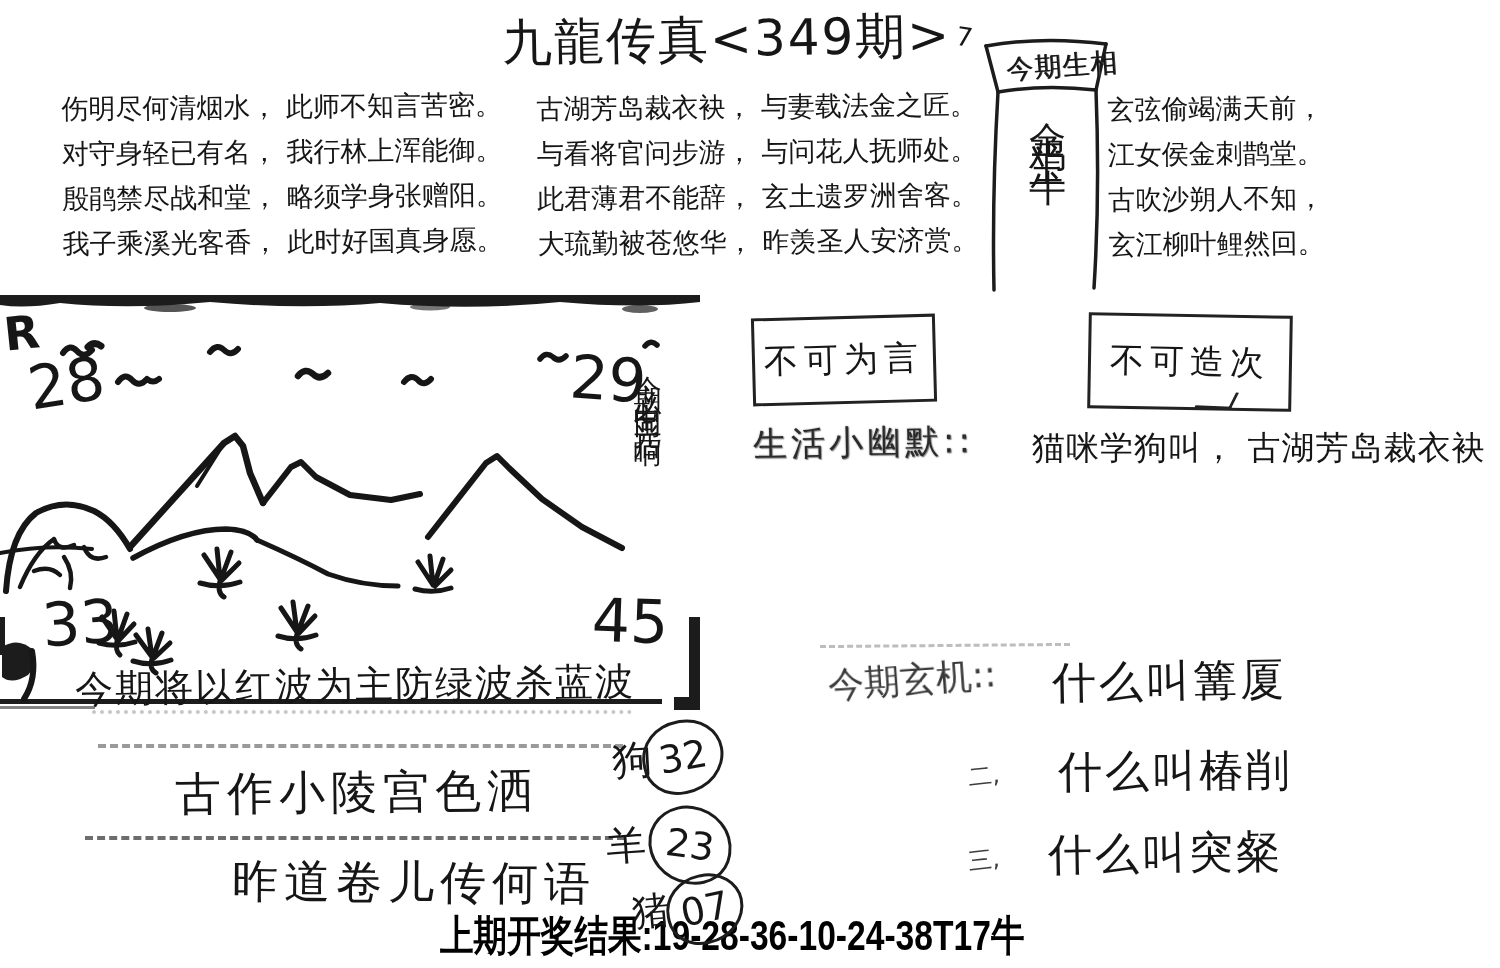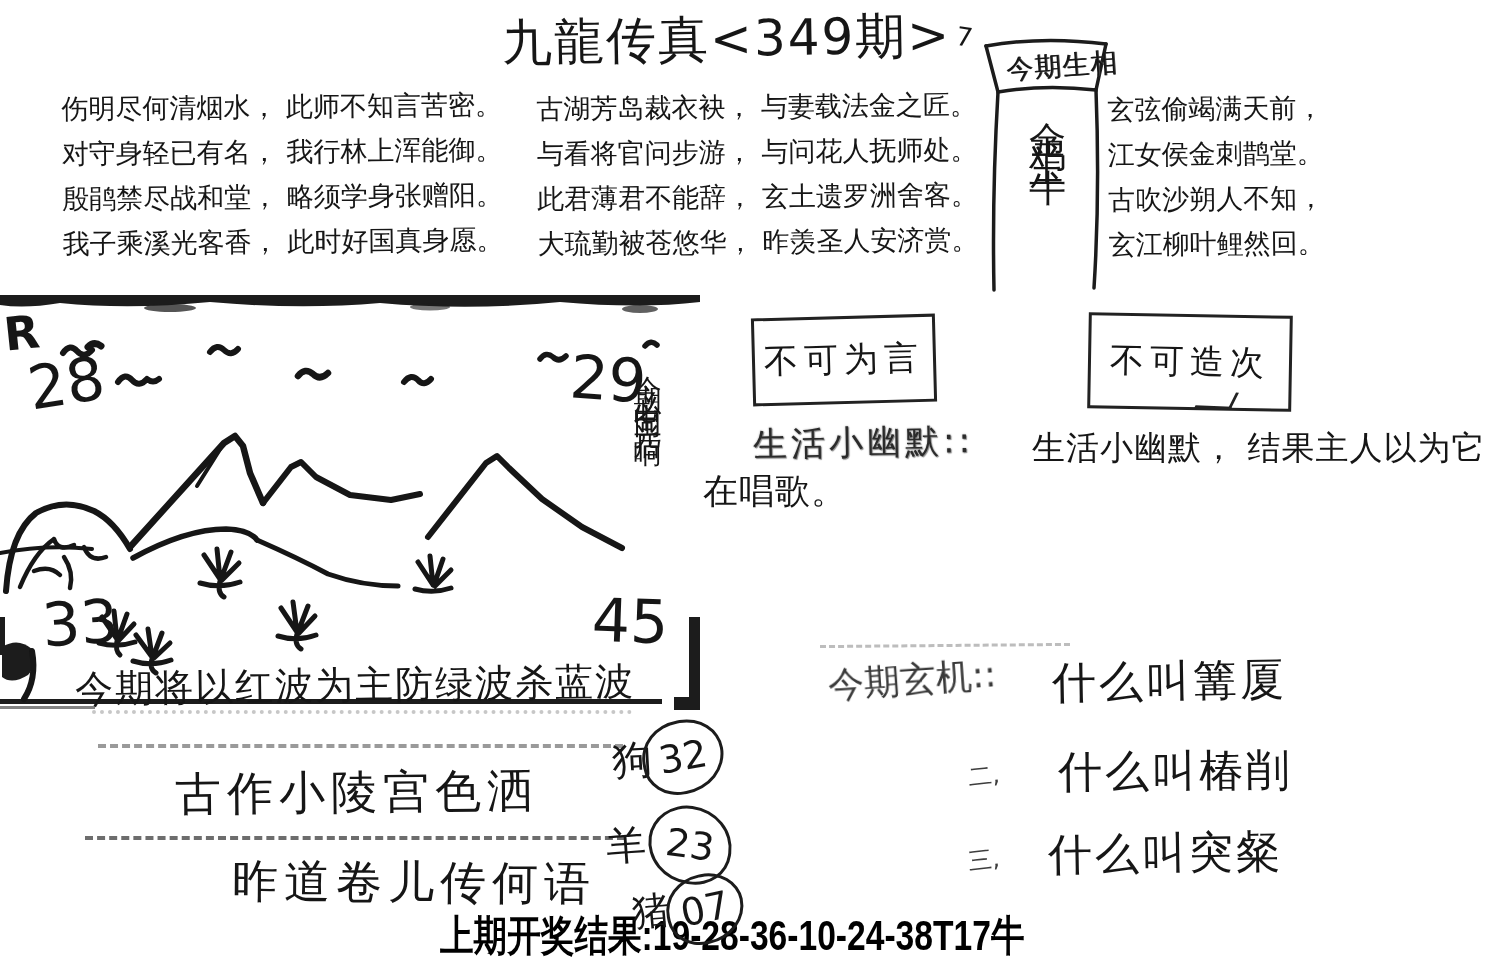--- a/index.html
+++ b/index.html
@@ -141,22 +141,21 @@
 
   <div class="abs wbox" style="left:752px;top:316px;width:178px;height:82px;transform:rotate(-1.5deg);">
     <span class="hw wbox-label">不可为言</span>
   </div>
   <div class="abs wbox" style="left:1088px;top:314px;width:198px;height:90px;transform:rotate(1deg);">
     <span class="hw wbox-label">不可造次</span>
   </div>
   <div class="abs hook" style="left:1198px;top:392px;width:34px;height:14px;"></div>
 
   <div class="abs hw humor-text smudge" style="left:753px;top:420px;font-size:34px;letter-spacing:4px;transform:rotate(-1deg);">生活小幽默::</div>
-  <div class="abs hw humor-text" style="left:1032px;top:426px;">生活小幽默， 结果主人以为它</div>
-  <div class="abs hw humor-text" style="left:703px;top:468px;font-size:35px;">在唱歌。</div>
+  <div class="abs hw humor-text" style="left:1032px;top:426px;">猫咪学狗叫， 古湖芳岛裁衣袂</div>
 
   <div class="abs hw wave" style="left:75px;top:660px;z-index:3;">今期将以红波为主防绿波杀蓝波</div>
   <div class="abs" style="left:92px;top:710px;width:540px;border-top:4px dotted #c7c7c7;"></div>
 
   <div class="abs dash1" style="left:98px;top:744px;width:525px;"></div>
   <div class="abs hw slogan" style="left:175px;top:762px;transform:rotate(-0.6deg);">古作小陵宫色洒</div>
   <div class="abs dash2" style="left:85px;top:836px;width:540px;"></div>
   <div class="abs hw slogan" style="left:232px;top:852px;transform:rotate(0.4deg);">昨道卷儿传何语</div>
 
   <div class="abs hw zanimal" style="left:612px;top:733px;z-index:4;transform:rotate(-3deg);">狗</div>

